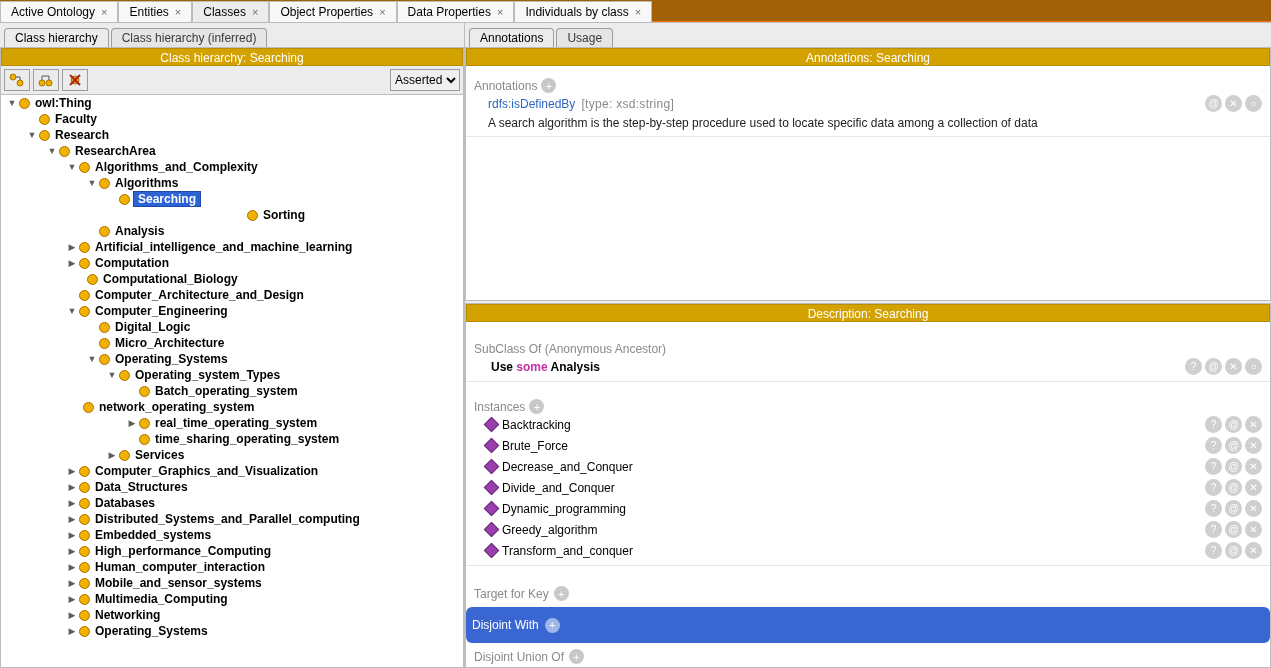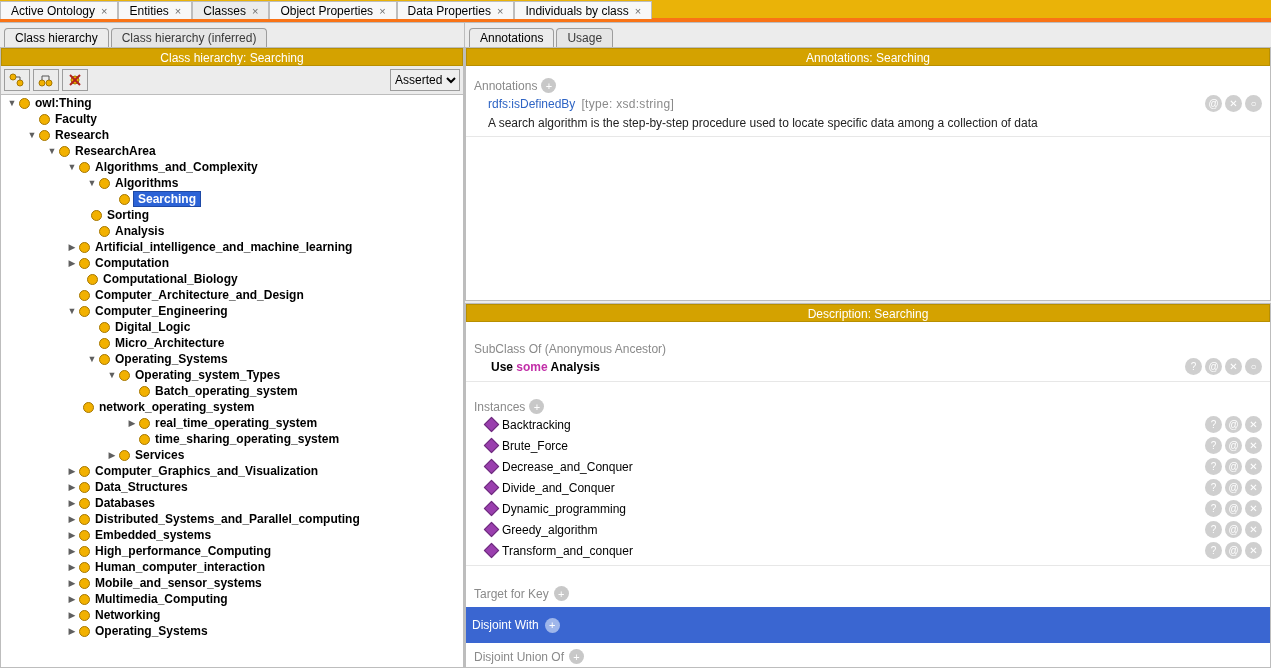--- a/index.html
+++ b/index.html
@@ -1,20 +1,20 @@
 <!DOCTYPE html>
 <html><head>
 <meta charset="utf-8">
 <style>
 * { box-sizing:border-box; margin:0; padding:0; font-family:Verdana,Arial,sans-serif; font-size:12px; }
 body { background:#ececec; color:#000; }
 .app { width:1271px; height:668px; display:flex; flex-direction:column; }
 
 
-.topTabs { display:flex; align-items:stretch; height:22px; background:#eab308; border-bottom:4px solid #f97316; }
+.topTabs { display:flex; align-items:stretch; height:22px; background:#a16207; border-bottom:1px solid #f97316; }
 .tab { display:flex; align-items:center; gap:6px; padding:0 10px; border:1px solid #bdbdbd; border-bottom:none; background:#f8f8f8; cursor:default; position:relative; top:1px;}
 .tab.active { background:#ececec; }
 .tab .close { color:#6e6e6e; font-size:11px; }
 
 
 .cols { flex:1; display:flex; min-height:0; border-top:1px solid #bdbdbd; }
 .leftPane { width:465px; display:flex; flex-direction:column; border-right:1px solid #bdbdbd; background:#ececec; min-height:0;}
 .rightPane { flex:1; display:flex; flex-direction:column; background:#ececec; min-height:0;}
 
 
@@ -56,21 +56,21 @@
 .divider { height:1px; background:#e7e7e7; margin:4px -8px;}
 
 
 .descContent { background:#fff; padding:6px 8px; overflow:auto; flex:1;}
 .useRow { display:flex; align-items:center; gap:5px; padding:2px 0 2px 12px;}
 .useRow .label { font-weight:bold;}
 .kw-some { color:#c22ea8; font-weight:bold;}
 .instRow { display:flex; align-items:center; gap:5px; padding:2px 0 2px 12px;}
 .diamond { width:11px; height:11px; transform:rotate(45deg); background:#9a3fae; border:1px solid #6a2a7a;}
 .instRow .label { font-weight:normal;}
-.blueHeader { background:#3a66d1; color:#fff; height:20px; display:flex; align-items:center; padding:18px 6px; gap:6px; margin:0 -8px;}
+.blueHeader { background:#3a66d1; color:#fff; height:20px; display:flex; align-items:center; padding:18px 6px; gap:6px; margin:0 -8px;border-radius:6px;}
 .subSection { color:#8a8a8a; font-size:11px; display:flex; align-items:center; gap:5px; padding:6px 0;}
 
 
 .svgIcon{display:block;}
 </style>
 </head>
 <body>
 
 <div class="app">
 
@@ -176,21 +176,21 @@
             <div class="nodeRow" style="padding-left: 86px;">
               <span class="arrow">▼</span>
               <span class="bullet"></span>
               <span class="label">Algorithms</span>
             </div>
             <div class="nodeRow sel" style="padding-left: 106px;">
               <span class="arrow"></span>
               <span class="bullet"></span>
               <span class="label">Searching</span>
             </div>
-            <div class="nodeRow" style="padding-left: 78px;">
+            <div class="nodeRow" style="padding-left: 78px; justify-content: center;">
               <span class="arrow"></span>
               <span class="bullet"></span>
               <span class="label">Sorting</span>
             </div>
             <div class="nodeRow" style="padding-left: 86px;">
               <span class="arrow"></span>
               <span class="bullet"></span>
               <span class="label">Analysis</span>
             </div>
             <div class="nodeRow" style="padding-left: 66px;">

